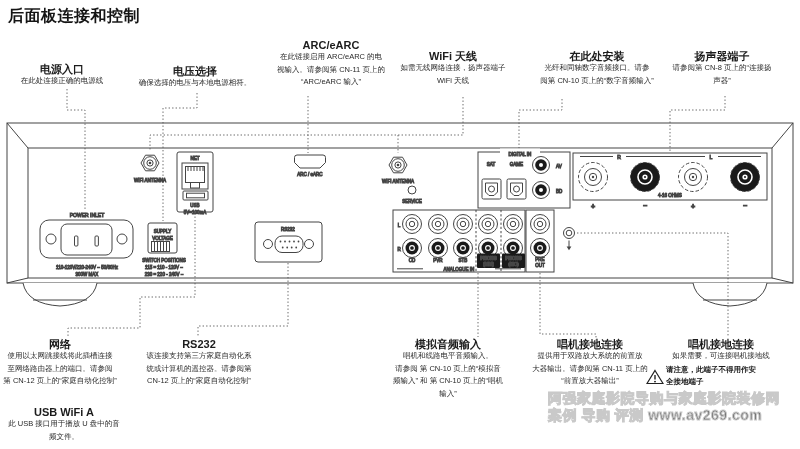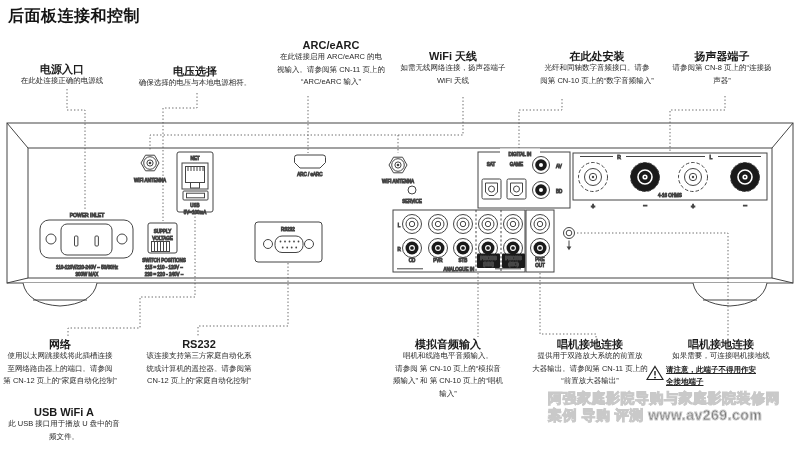--- a/index.html
+++ b/index.html
@@ -7,21 +7,21 @@
          font-family:"Liberation Sans","DejaVu Sans",sans-serif;color:#262626;}
   #page-title{position:absolute;left:8px;top:6px;font-size:16px;font-weight:bold;color:#151515;letter-spacing:0.5px;}
   #device-svg{position:absolute;left:0;top:0;}
   svg text{font-family:"Liberation Sans","DejaVu Sans",sans-serif;fill:#3f3f3f;}
   .t45{font-size:4.5px;} .t5{font-size:5px;}
   .tw{fill:#ffffff;font-weight:bold;}
   .tpm{font-size:7px;font-weight:bold;fill:#222;}
   .ann{position:absolute;text-align:center;}
   .ann-title{font-size:11px;font-weight:bold;line-height:11px;color:#1c1c1c;white-space:pre;}
   .ann-body{font-size:7.5px;line-height:12.5px;white-space:pre;color:#2a2a2a;}
-  .warn-row{display:flex;align-items:flex-start;justify-content:flex-start;margin-left:1px;margin-top:1px;text-decoration:underline;}
+  .warn-row{display:flex;align-items:center;justify-content:flex-start;margin-left:1px;margin-top:1px;}
   .warn-icon{flex:0 0 auto;margin-top:1px;}
   .warn-text{font-size:7.5px;font-weight:bold;line-height:12.5px;white-space:pre;text-align:left;margin-left:2px;color:#1c1c1c;}
   #watermark{position:absolute;left:548px;top:390px;width:252px;font-weight:bold;
              color:#737373;-webkit-text-stroke:1px #c9c9c9;font-size:14px;letter-spacing:0.5px;
              line-height:17px;white-space:nowrap;}
 </style>
 </head>
 <body>
 
 <div id="stage">

